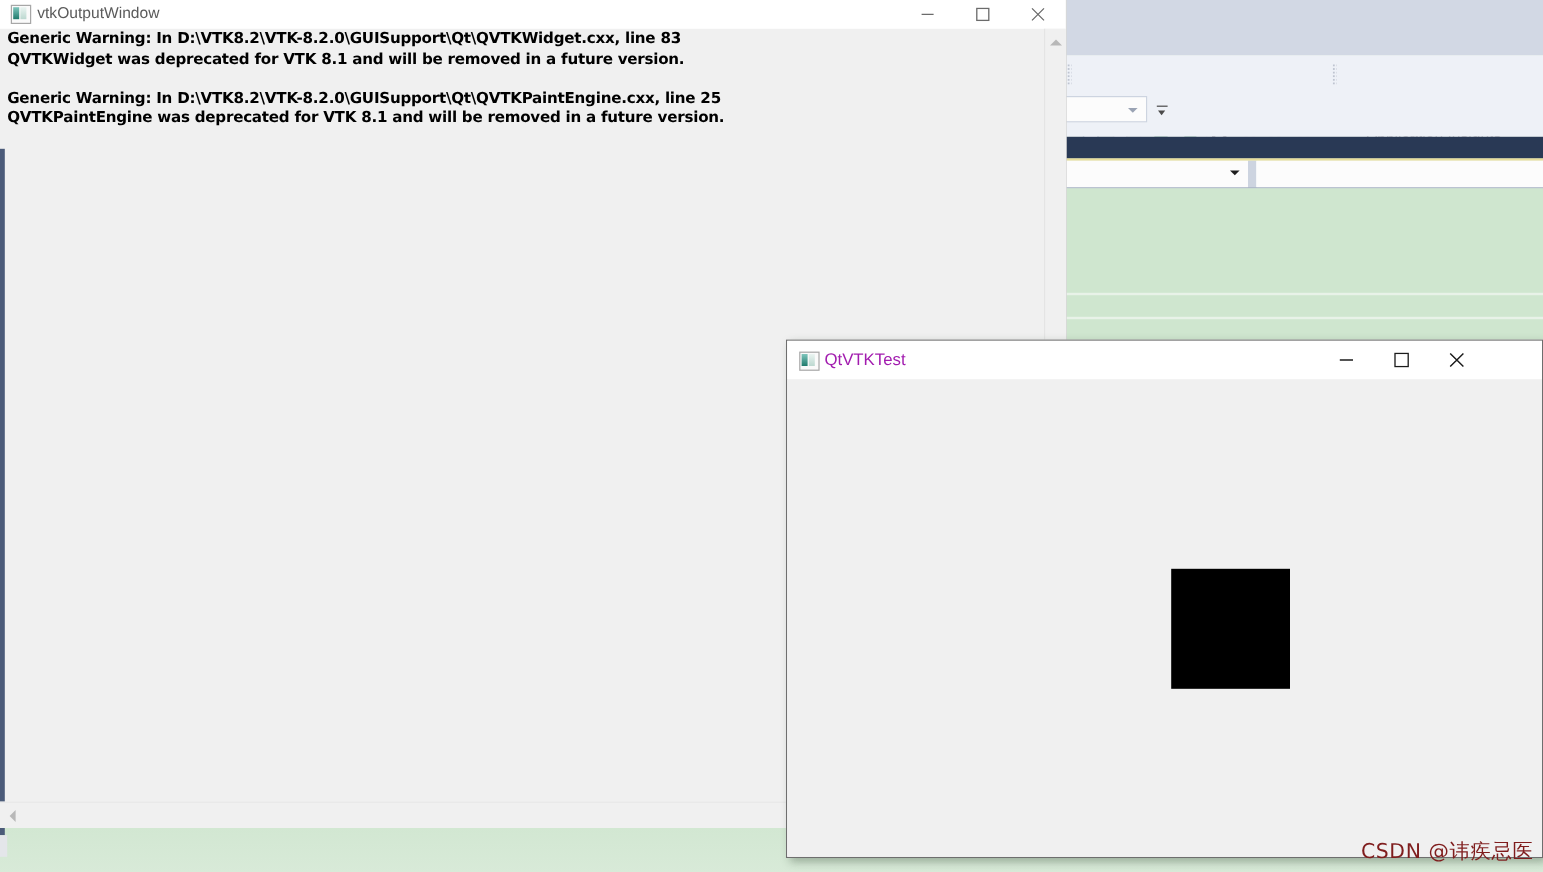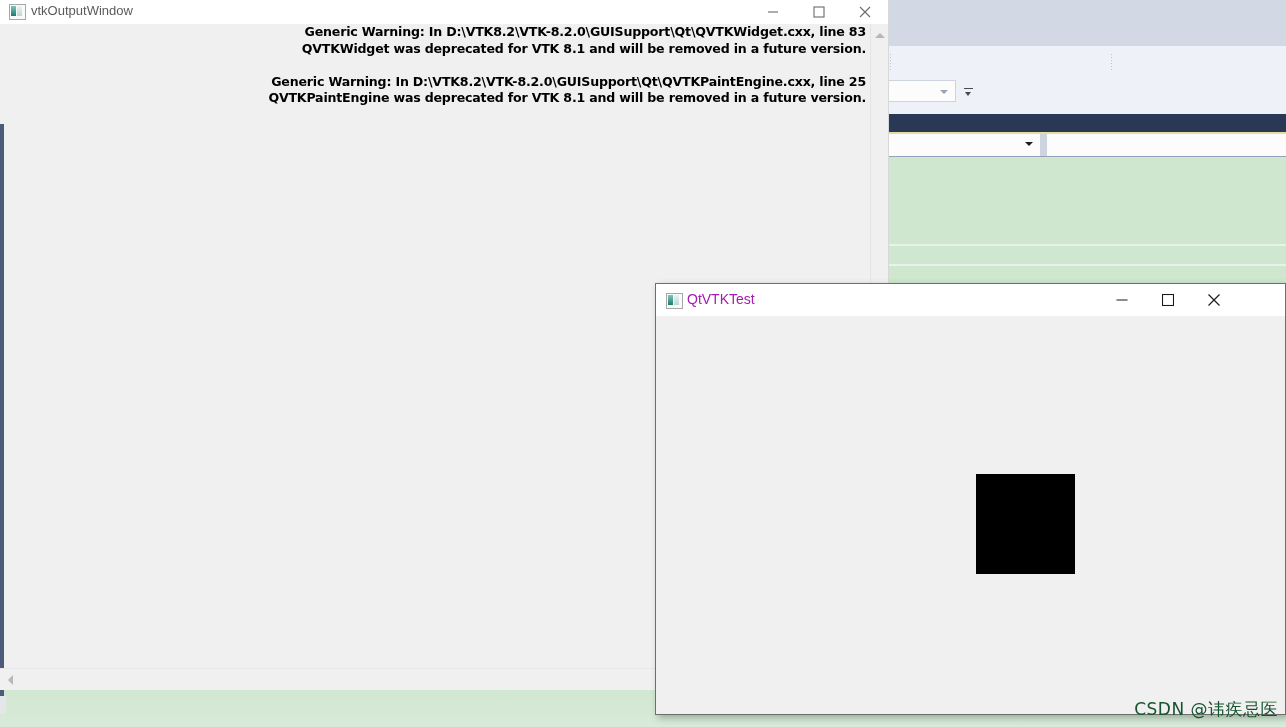--- a/index.html
+++ b/index.html
@@ -42,21 +42,21 @@
   
   #vtk-window{position:absolute;left:0;top:0;width:888px;height:566px;background:#ffffff;
     box-shadow:0 0 0 1px #d8d8d8;}
   #vtk-titlebar{position:absolute;left:0;top:0;width:888px;height:24px;background:#ffffff;}
   #vtk-title-icon{position:absolute;left:9px;top:4px;width:15px;height:14px;background:#fafafa;border:1px solid #a7a7a7;}
   #vtk-title-icon .blk{position:absolute;left:1px;top:1px;width:5px;height:10px;background:linear-gradient(180deg,#7fc6bd,#1f7a6c);}
   #vtk-title-icon .blk2{position:absolute;left:7px;top:1px;width:5px;height:10px;background:linear-gradient(180deg,#eaf4f1,#bcd8d0);}
   #vtk-title-text{position:absolute;left:31px;top:3px;font-size:13px;color:#5b5b5b;}
   .wbtn{position:absolute;top:0;width:46px;height:24px;cursor:default;}
   .wbtn svg{position:absolute;left:50%;top:50%;transform:translate(-50%,-50%);}
-  #vtk-body{position:absolute;left:0;top:24px;width:888px;height:666px;background:#f0f0f0;text-align:right;}
+  #vtk-body{position:absolute;left:0;top:24px;width:888px;height:666px;background:#f0f0f0;}
   #vtk-text{position:absolute;left:6px;top:0px;width:860px;
     font-family:"DejaVu Sans",sans-serif;font-weight:bold;font-size:12.6px;
     color:#000;line-height:16.5px;white-space:pre;letter-spacing:-0.2px;}
   #vtk-vscroll{position:absolute;right:0px;top:24px;width:17px;height:645px;background:#f0f0f0;border-left:1px solid #e4e4e4;}
   #vtk-vscroll .arrow-up{position:absolute;left:4px;top:9px;width:0;height:0;
     border-left:5px solid transparent;border-right:5px solid transparent;border-bottom:5px solid #b8b8b8;}
   #vtk-hscroll{position:absolute;left:0;bottom:0;width:871px;height:21px;background:#f0f0f0;border-top:1px solid #e8e8e8;}
   #vtk-hscroll .arrow-left{position:absolute;left:8px;top:6px;width:0;height:0;
     border-top:5px solid transparent;border-bottom:5px solid transparent;border-right:5px solid #b8b8b8;}
   #vtk-leftstrip{position:absolute;left:0;top:100px;width:4px;height:572px;background:#4b5b79;}
@@ -70,21 +70,21 @@
   #qt-title-icon{position:absolute;left:10px;top:9px;width:15px;height:14px;background:#fafafa;border:1px solid #a7a7a7;}
   #qt-title-icon .blk{position:absolute;left:1px;top:1px;width:5px;height:10px;background:linear-gradient(180deg,#7fc6bd,#1f7a6c);}
   #qt-title-icon .blk2{position:absolute;left:7px;top:1px;width:5px;height:10px;background:linear-gradient(180deg,#eaf4f1,#bcd8d0);}
   #qt-title-text{position:absolute;left:31px;top:7px;font-size:14px;color:#a21caf;}
   .qbtn{position:absolute;top:0;width:46px;height:32px;}
   .qbtn svg{position:absolute;left:50%;top:50%;transform:translate(-50%,-50%);}
   #qt-body{position:absolute;left:0;top:32px;width:629px;height:398px;background:#f0f0f0;}
   #qt-black-square{position:absolute;left:321px;top:442px;width:99px;height:100px;background:#000;}
 
   
-  #watermark{position:absolute;right:8px;bottom:6px;font-size:17px;color:#14532d;
+  #watermark{position:absolute;right:8px;bottom:6px;font-size:17px;color:#7f1d1d;
     font-family:"DejaVu Sans",sans-serif;letter-spacing:.5px;white-space:nowrap;}
 </style>
 </head>
 <body>
 
 <div id="vs-window">
 
   <div id="vs-titlebar-area"></div>
 
   <div id="vs-toolbar-row">

